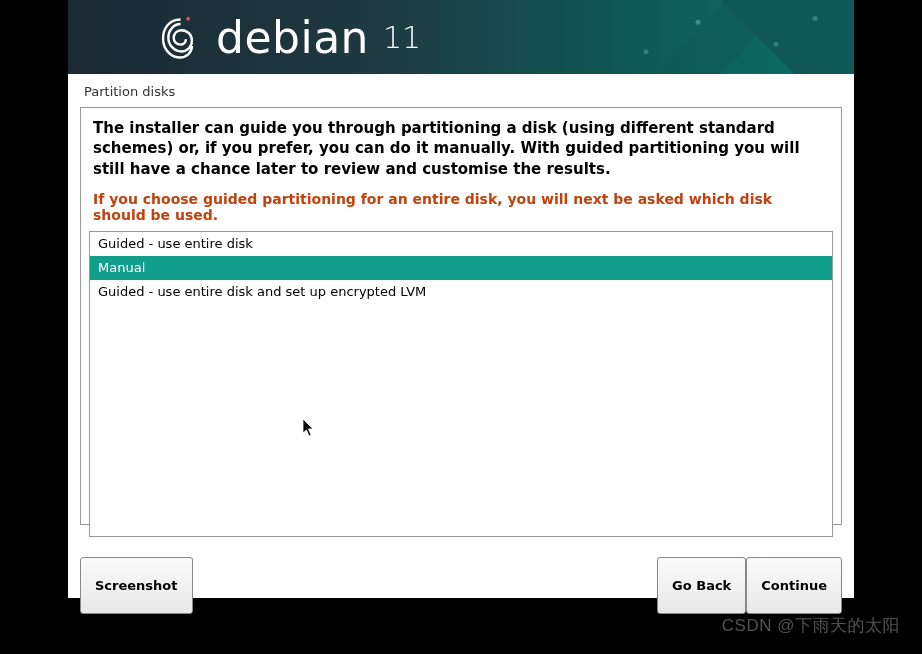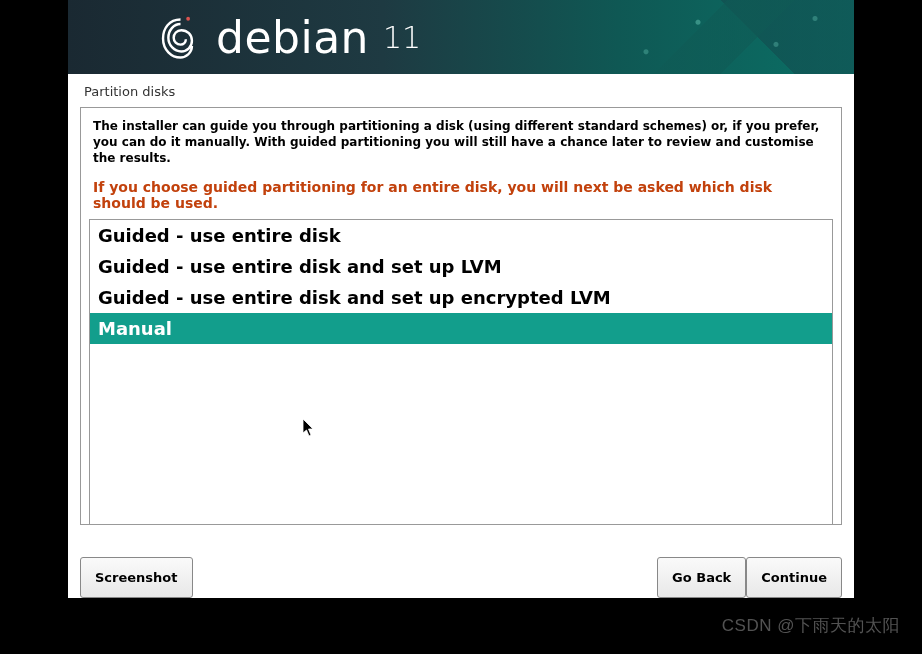--- a/index.html
+++ b/index.html
@@ -67,21 +67,21 @@
       color: #333;
     }
     .content-frame {
       margin: 0 12px;
       border: 1px solid #999;
       padding: 10px 6px 6px 6px;
       height: 418px;
     }
     .intro-text {
       font-weight: bold;
-      font-size: 12px;
+      font-size: 15px;
       line-height: 1.35;
       padding: 0 6px 12px;
       color: #000;
     }
     .intro-text2 {
       font-weight: bold;
       font-size: 14px;
       padding: 0 6px 8px;
       color: #c2410c;
     }
@@ -93,43 +93,43 @@
     }
     .options-list {
       border: 1px solid #999;
       background: #fff;
       margin: 0 2px;
       height: 306px;
       overflow: hidden;
     }
     .option-item {
       padding: 3px 8px;
-      font-weight: bold;
-      font-size: 18px;
+      font-weight: normal;
+      font-size: 13px;
       cursor: pointer;
       color: #000;
       line-height: 1.4;
     }
     .option-item.selected {
       background: #129e8c;
       color: #fff;
     }
     .footer {
       display: flex;
       justify-content: space-between;
       padding: 32px 12px 10px;
     }
     .footer-right {
       display: flex;
     }
     .btn {
       background: linear-gradient(#fafafa, #e8e8e8);
       border: 1px solid #888;
       border-radius: 3px;
-      padding: 12px 14px;
+      padding: 20px 14px;
       font-size: 13px;
       font-weight: bold;
       cursor: pointer;
       color: #000;
       font-family: inherit;
     }
     .cursor-arrow {
       position: absolute;
       left: 303px;
       top: 419px;
@@ -163,23 +163,22 @@
   </div>
 
   <div class="page-title">Partition disks</div>
 
   <div class="content-frame">
     <div class="intro-text">The installer can guide you through partitioning a disk (using different standard schemes) or, if you prefer, you can do it manually. With guided partitioning you will still have a chance later to review and customise the results.</div>
     <div class="intro-text2">If you choose guided partitioning for an entire disk, you will next be asked which disk should be used.</div>
 
     <div class="options-list">
       <div class="option-item">Guided - use entire disk</div>
-      <div class="option-item">Guided - use entire disk and set up LVM</div>
+      <div class="option-item selected">Manual</div>
       <div class="option-item">Guided - use entire disk and set up encrypted LVM</div>
-      <div class="option-item selected">Manual</div>
     </div>
   </div>
 
   <div class="footer">
     <button class="btn">Screenshot</button>
     <div class="footer-right">
       <button class="btn">Go Back</button>
       <button class="btn">Continue</button>
     </div>
   </div>

